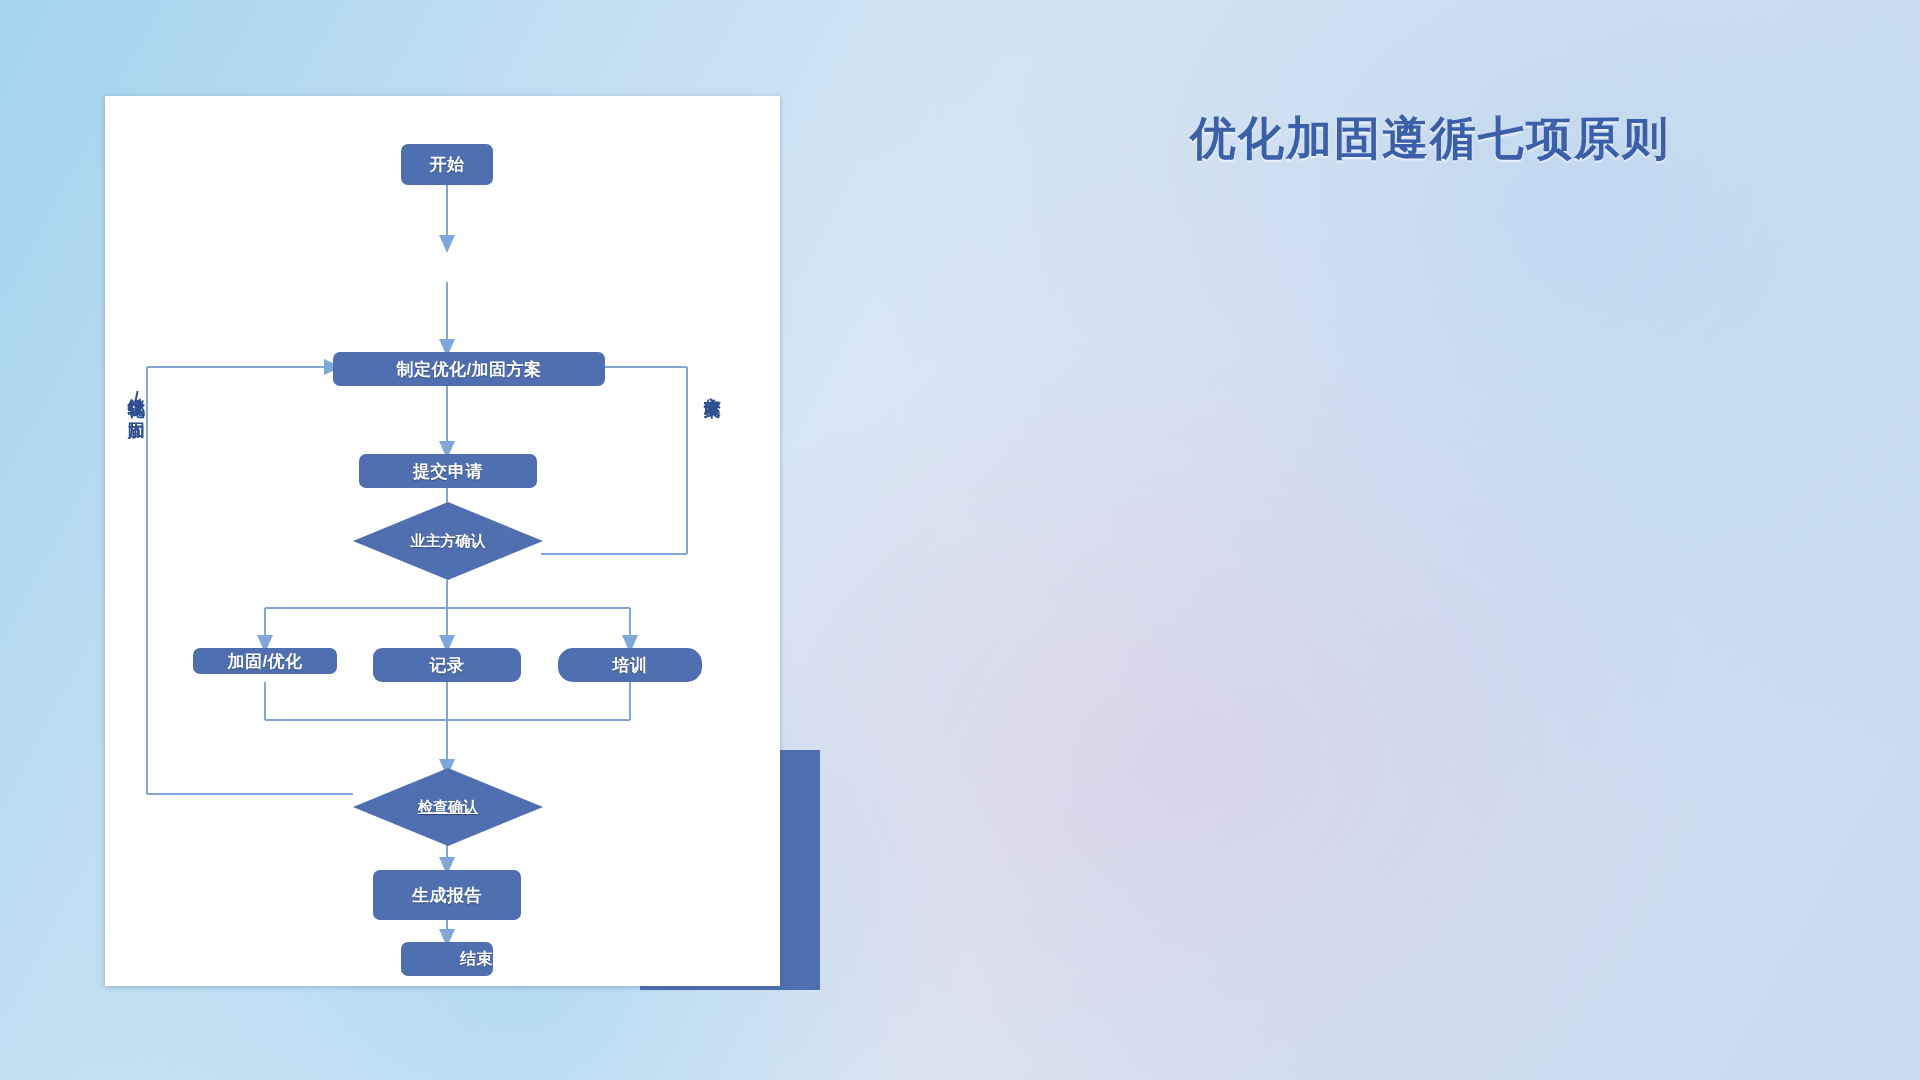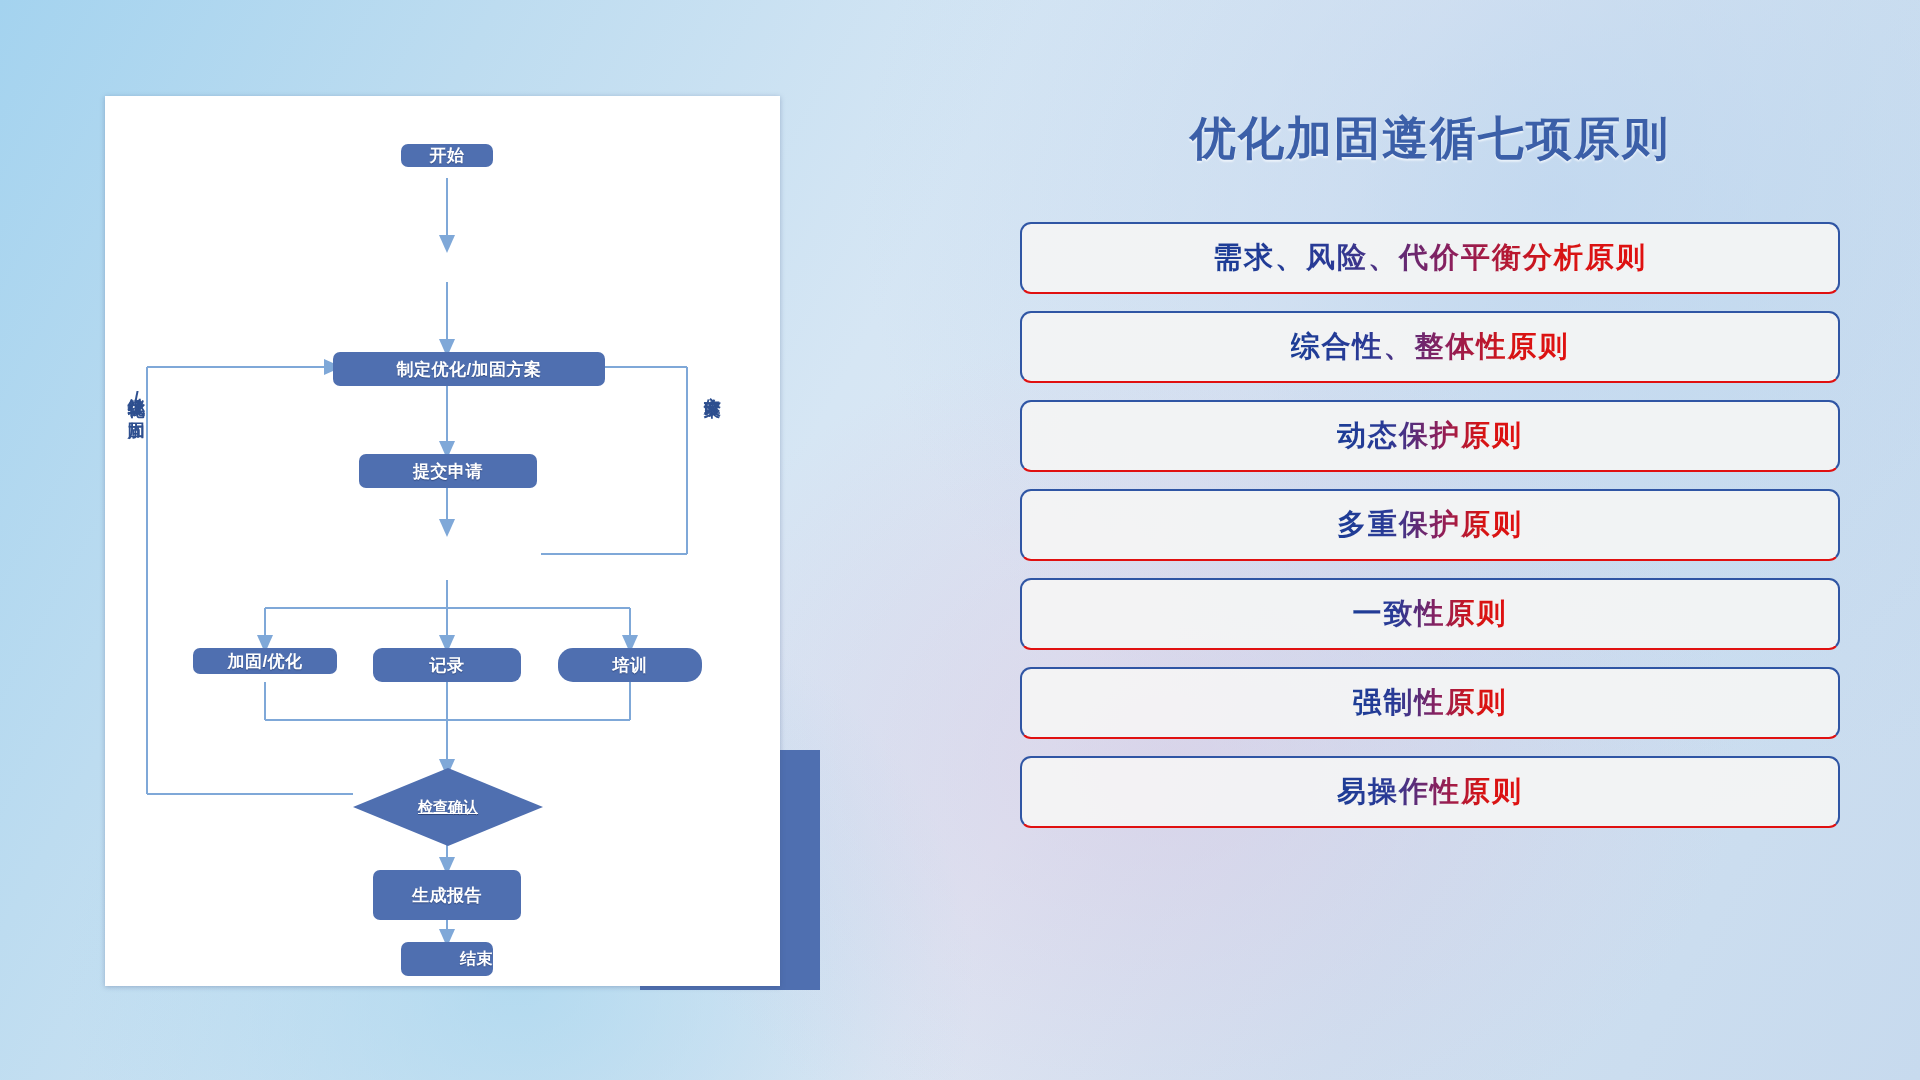--- a/index.html
+++ b/index.html
@@ -221,33 +221,37 @@
           <line x1="248" y1="698" x2="42" y2="698"></line>
           <line x1="42" y1="698" x2="42" y2="271"></line>
           <line x1="42" y1="271" x2="228" y2="271" marker-end="url(#arr)"></line>
 
           <line x1="436" y1="458" x2="582" y2="458"></line>
           <line x1="582" y1="458" x2="582" y2="271"></line>
           <line x1="582" y1="271" x2="460" y2="271" marker-end="url(#arr)"></line>
         </g>
       </svg>
 
-      <div class="node" style="left:296px; top:48px; width:92px; height:23px; font-size:17px;">
+      <div class="node" style="left:296px; top:48px; width:92px; height:41px; font-size:17px;">
         <span>开始</span>
       </div>
 
 
       <div class="node" style="left:228px; top:256px; width:272px; height:34px; font-size:17px;">
         <span>制定优化/加固方案</span>
       </div>
 
       <div class="node" style="left:254px; top:358px; width:178px; height:34px; font-size:17px;">
         <span>提交申请</span>
       </div>
 
+      <div class="diamond-wrap" style="left:248px; top:406px; width:190px; height:78px;">
+        <div class="dshape"></div>
+        <span class="dlabel" style="font-size:15px;">业主方确认</span>
+      </div>
 
       <div class="node" style="left:88px; top:552px; width:144px; height:26px; font-size:17px;">
         <span>加固/优化</span>
       </div>
 
       <div class="node" style="left:268px; top:552px; width:148px; height:34px; font-size:17px;border-radius:9px;">
         <span>记录</span>
       </div>
 
       <div class="node" style="left:453px; top:552px; width:144px; height:34px; font-size:17px;border-radius:15px;">
@@ -274,38 +278,15 @@
       <div class="side-label" style="left:598px; top:288px; font-size:17px;">
         <span>方案修改</span>
       </div>
 
     </div>
   </div>
 
   <div id="right-panel">
     <div id="deck-title">优化加固遵循七项原则</div>
 
-    <div id="cards">
-      <div class="card">
-        <span class="card-label">需求、风险、代价平衡分析原则</span>
-      </div>
-      <div class="card">
-        <span class="card-label">综合性、整体性原则</span>
-      </div>
-      <div class="card">
-        <span class="card-label">动态保护原则</span>
-      </div>
-      <div class="card">
-        <span class="card-label">多重保护原则</span>
-      </div>
-      <div class="card">
-        <span class="card-label">一致性原则</span>
-      </div>
-      <div class="card">
-        <span class="card-label">强制性原则</span>
-      </div>
-      <div class="card">
-        <span class="card-label">易操作性原则</span>
-      </div>
-    </div>
   </div>
 
 </div>
 
 </body></html>

